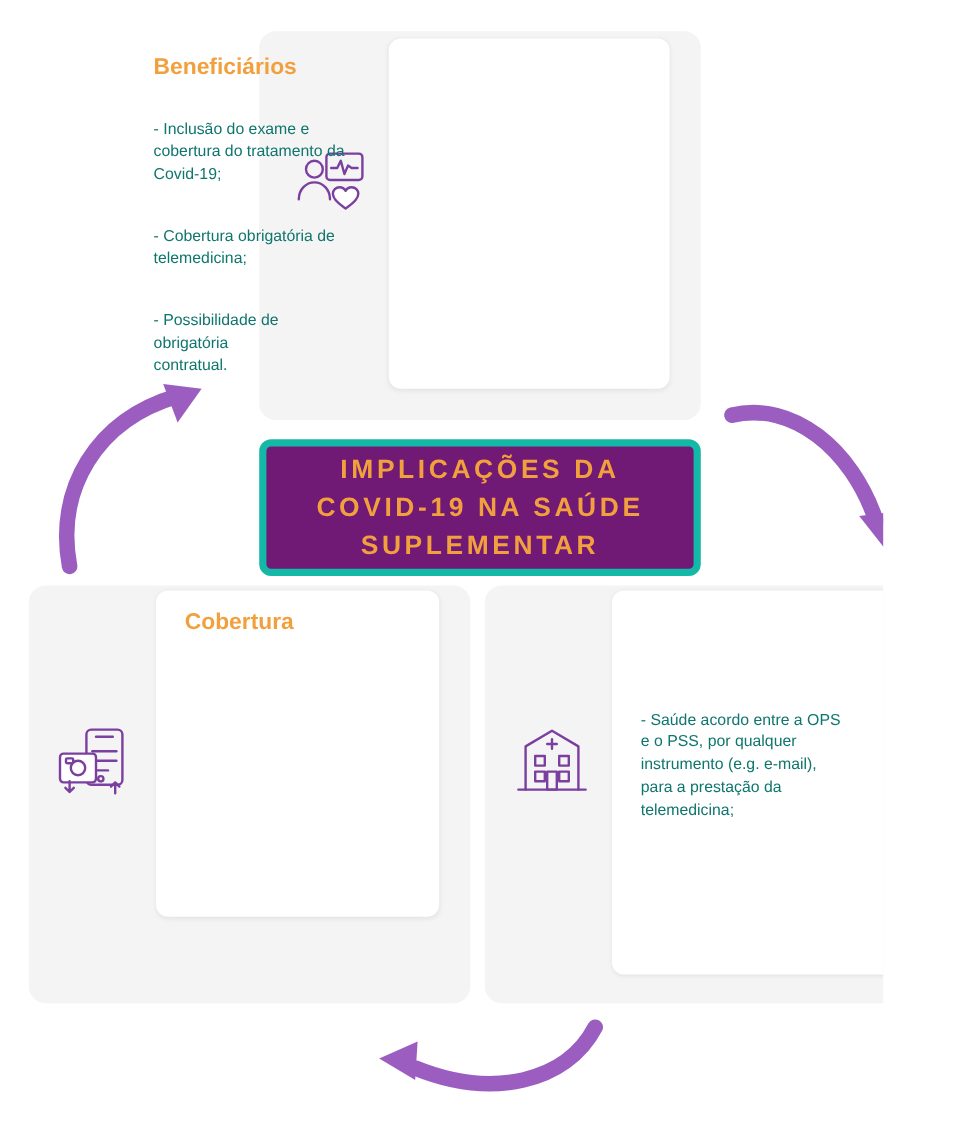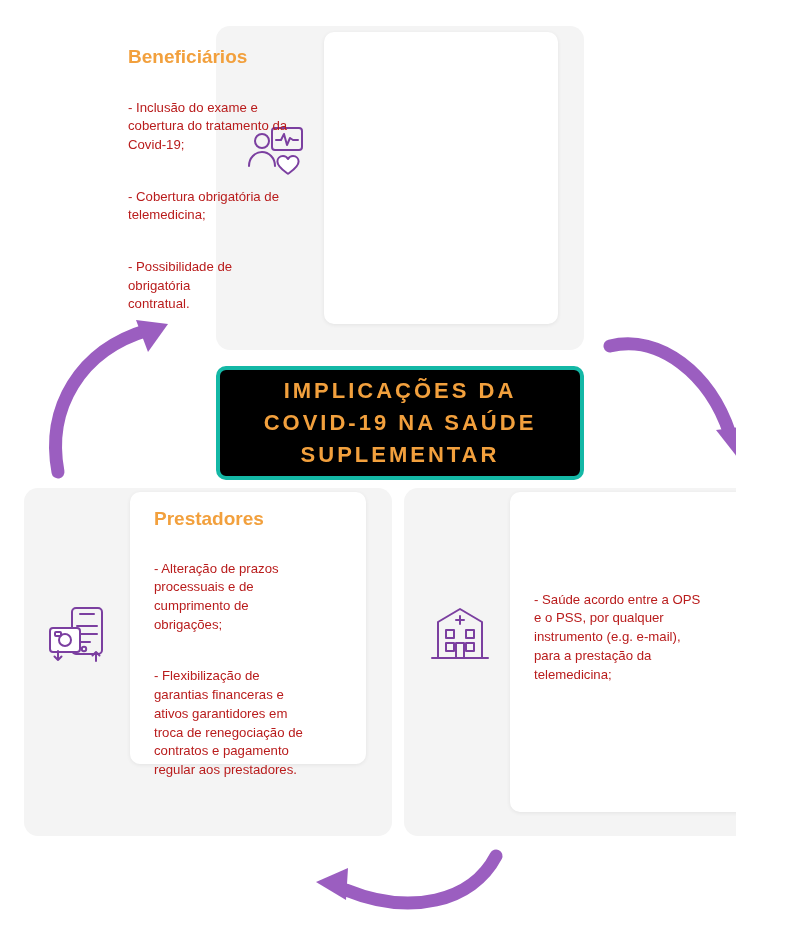--- a/index.html
+++ b/index.html
@@ -30,36 +30,36 @@
     background: #ffffff;
     border-radius: 10px;
     box-shadow: 0 1px 4px rgba(0,0,0,0.07);
   }
   .card-title {
     color: #f2a03d;
     font-weight: bold;
     line-height: 1.18;
   }
   .card-body {
-    color: #b91c1c;
+    color: #0f766e;
     line-height: 1.42;
     white-space: pre-line;
   }
   .card-body p { margin: 0 0 14px 0; }
   .card-body p:last-child { margin-bottom: 0; }
 
   
   #center-box {
     position: absolute;
     left: 216px;
     top: 366px;
     width: 368px;
     height: 114px;
-    background: #000000;
-    border: 4px solid #14b8a6;
+    background: #701a75;
+    border: 6px solid #14b8a6;
     border-radius: 10px;
     display: flex;
     align-items: center;
     justify-content: center;
   }
   #center-title {
     color: #f2a03d;
     font-size: 22px;
     font-weight: bold;
     letter-spacing: 3px;
@@ -144,33 +144,21 @@
       <line x1="31" y1="38" x2="44" y2="38"></line>
       <circle cx="38" cy="45" r="2.2"></circle>
       <rect x="4" y="24" width="30" height="24" rx="3" fill="#ffffff"></rect>
       <circle cx="19" cy="36" r="6"></circle>
       <rect x="9" y="28" width="6" height="4" rx="1"></rect>
       <path d="M12 56v-9m0 9 -3.5-3.5M12 56l3.5-3.5"></path>
       <path d="M50 48v9m0-9 3.5 3.5M50 48l-3.5 3.5"></path>
     </g>
   </svg>
 
-  <div class="card-title" id="card-oper-title">Prestadores</div>
-  <div class="card-body" id="card-oper-body">
-    <p>- Alteração de prazos
-processuais e de
-cumprimento de
-obrigações;</p>
-    <p>- Flexibilização de
-garantias financeras e
-ativos garantidores em
-troca de renegociação de
-contratos e  pagamento
-regular aos prestadores.</p>
-  </div>
+  <div class="card-title" id="card-oper-title">Cobertura</div>
 
   <div class="outer-card" id="card-prest-outer">
     <div class="inner-card" id="card-prest-inner"></div>
   </div>
 
   <svg id="icon-prest" class="icon" viewBox="0 0 68 68">
     <g fill="none" stroke="#7b3fa0" stroke-width="2" stroke-linecap="round" stroke-linejoin="round">
       <path d="M12 62V26l22-13 22 13v36"></path>
       <line x1="6" y1="62" x2="62" y2="62"></line>
       <path d="M34 20v8M30 24h8"></path>

